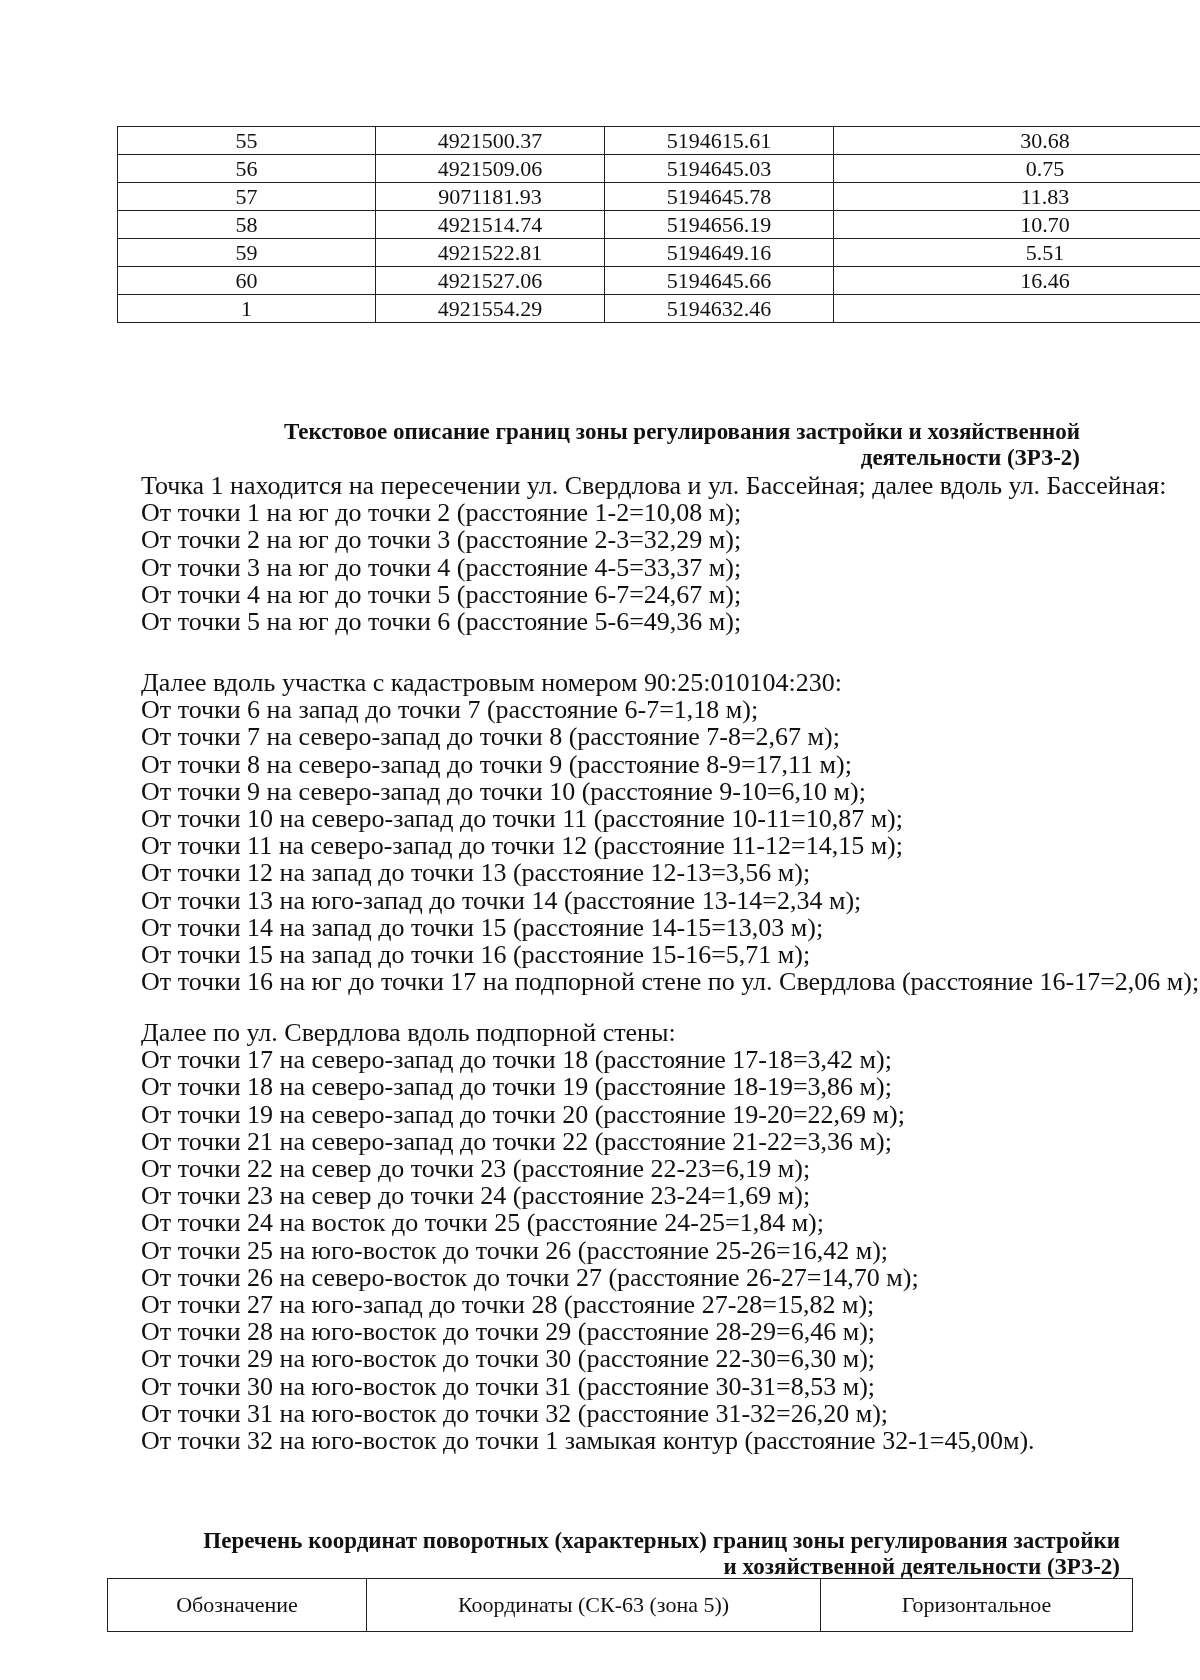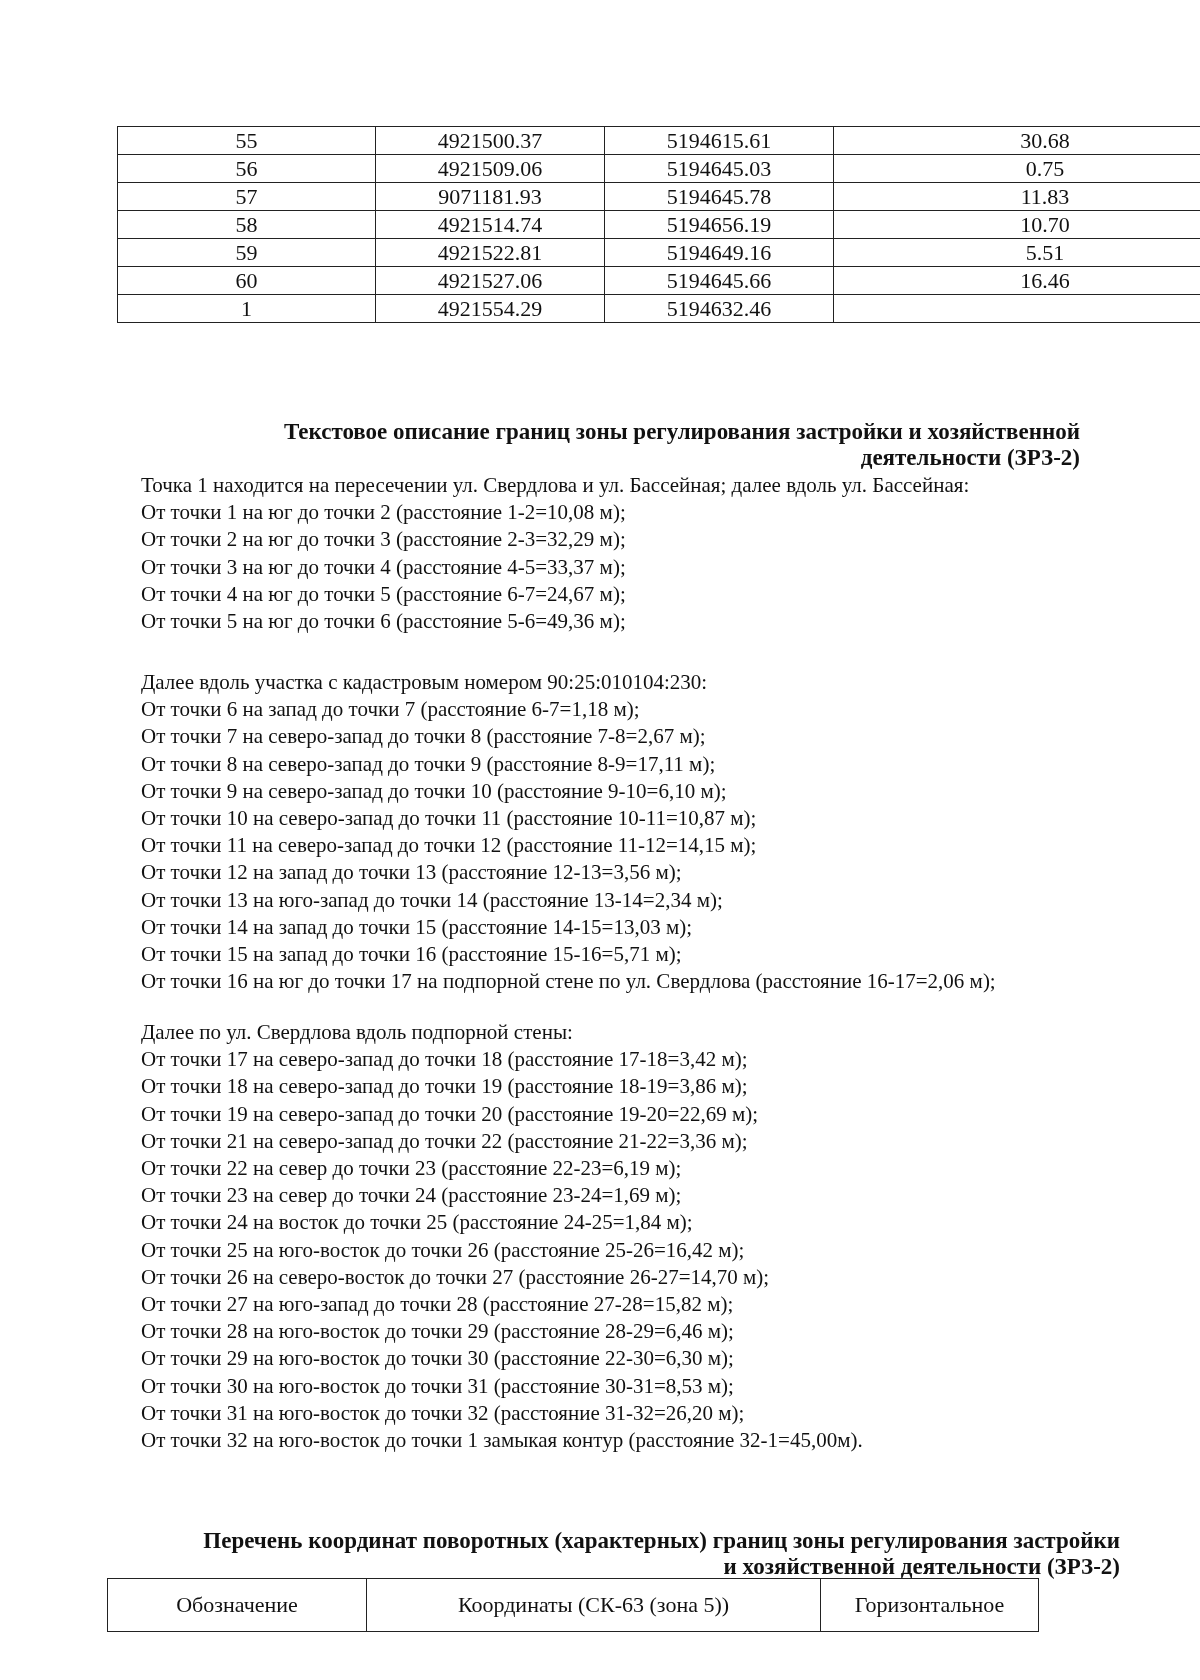--- a/index.html
+++ b/index.html
@@ -8,25 +8,25 @@
   table.coords { position: absolute; border-collapse: collapse; font-size: 22px; }
   table.coords td { border: 1.5px solid #222; text-align: center; padding: 0; height: 27px; line-height: 27px; }
   #top-table { left: 117px; top: 126px; width: 1140px; }
   #top-table td:nth-child(1) { width: 257px; }
   #top-table td:nth-child(2) { width: 228px; margin-top: 48px; }
   #top-table td:nth-child(3) { width: 228px; }
   .heading { position: absolute; left: 120px; width: 960px; text-align: right; font-weight: bold;
              font-size: 23px; line-height: 26px; }
   #h1 { top: 419px; }
   #h2 { top: 1528px; left: 120px; width: 1000px; }
-  .para { position: absolute; left: 141px; font-size: 21px; line-height: 27.2px; white-space: nowrap; }
+  .para { position: absolute; left: 141px; font-size: 26px; line-height: 27.2px; white-space: nowrap; }
   #p-intro { top: 472px; }
   #p-cadastral { top: 669px; }
   #p-sverdlova { top: 1019px; }
-  #bottom-table { left: 107px; top: 1578px; width: 932px; border-radius: 7px; }
+  #bottom-table { left: 107px; top: 1578px; width: 1026px; border-radius: 7px; }
   #bottom-table td { height: 52px; line-height: 52px; }
   #bottom-table td:nth-child(1) { width: 258px; }
   #bottom-table td:nth-child(2) { width: 453px; }
 </style>
 </head>
 <body>
 
 <table id="top-table" class="coords">
   <tbody id="top-tbody">
       <tr>

